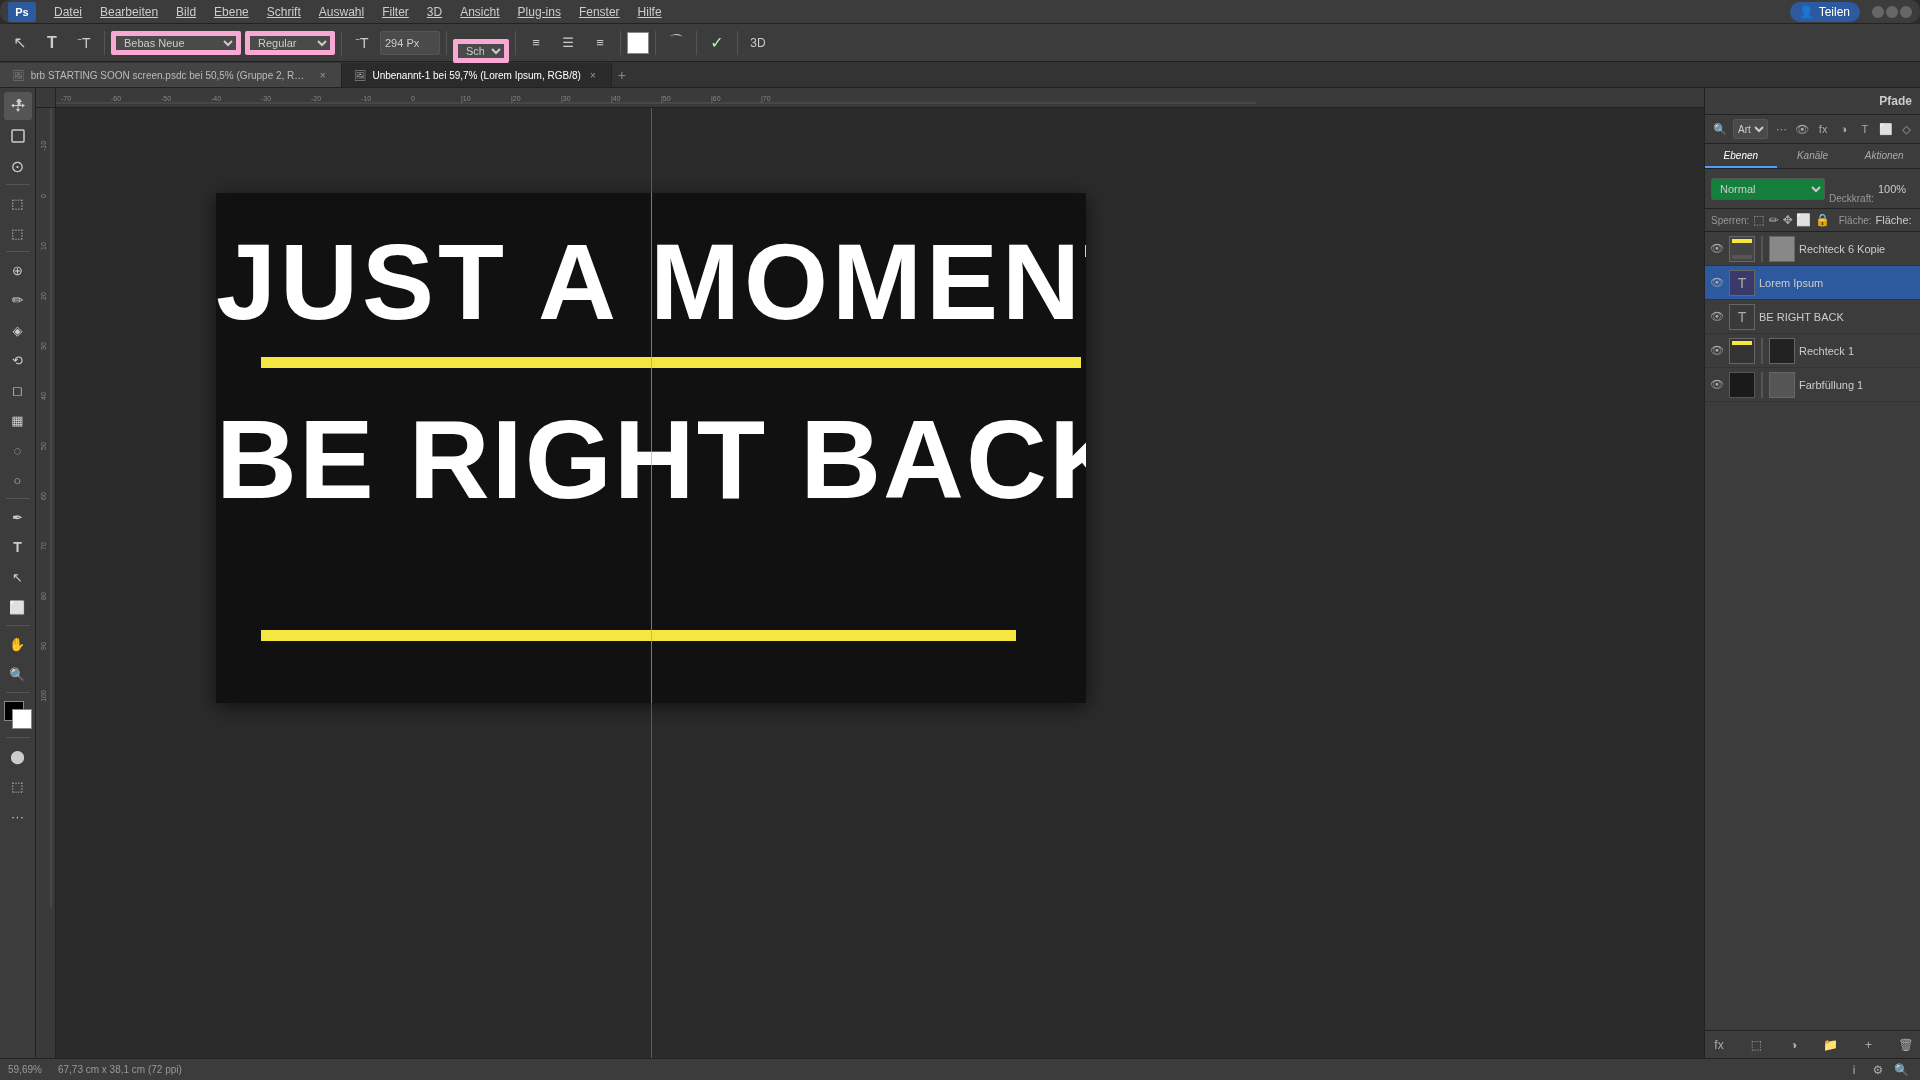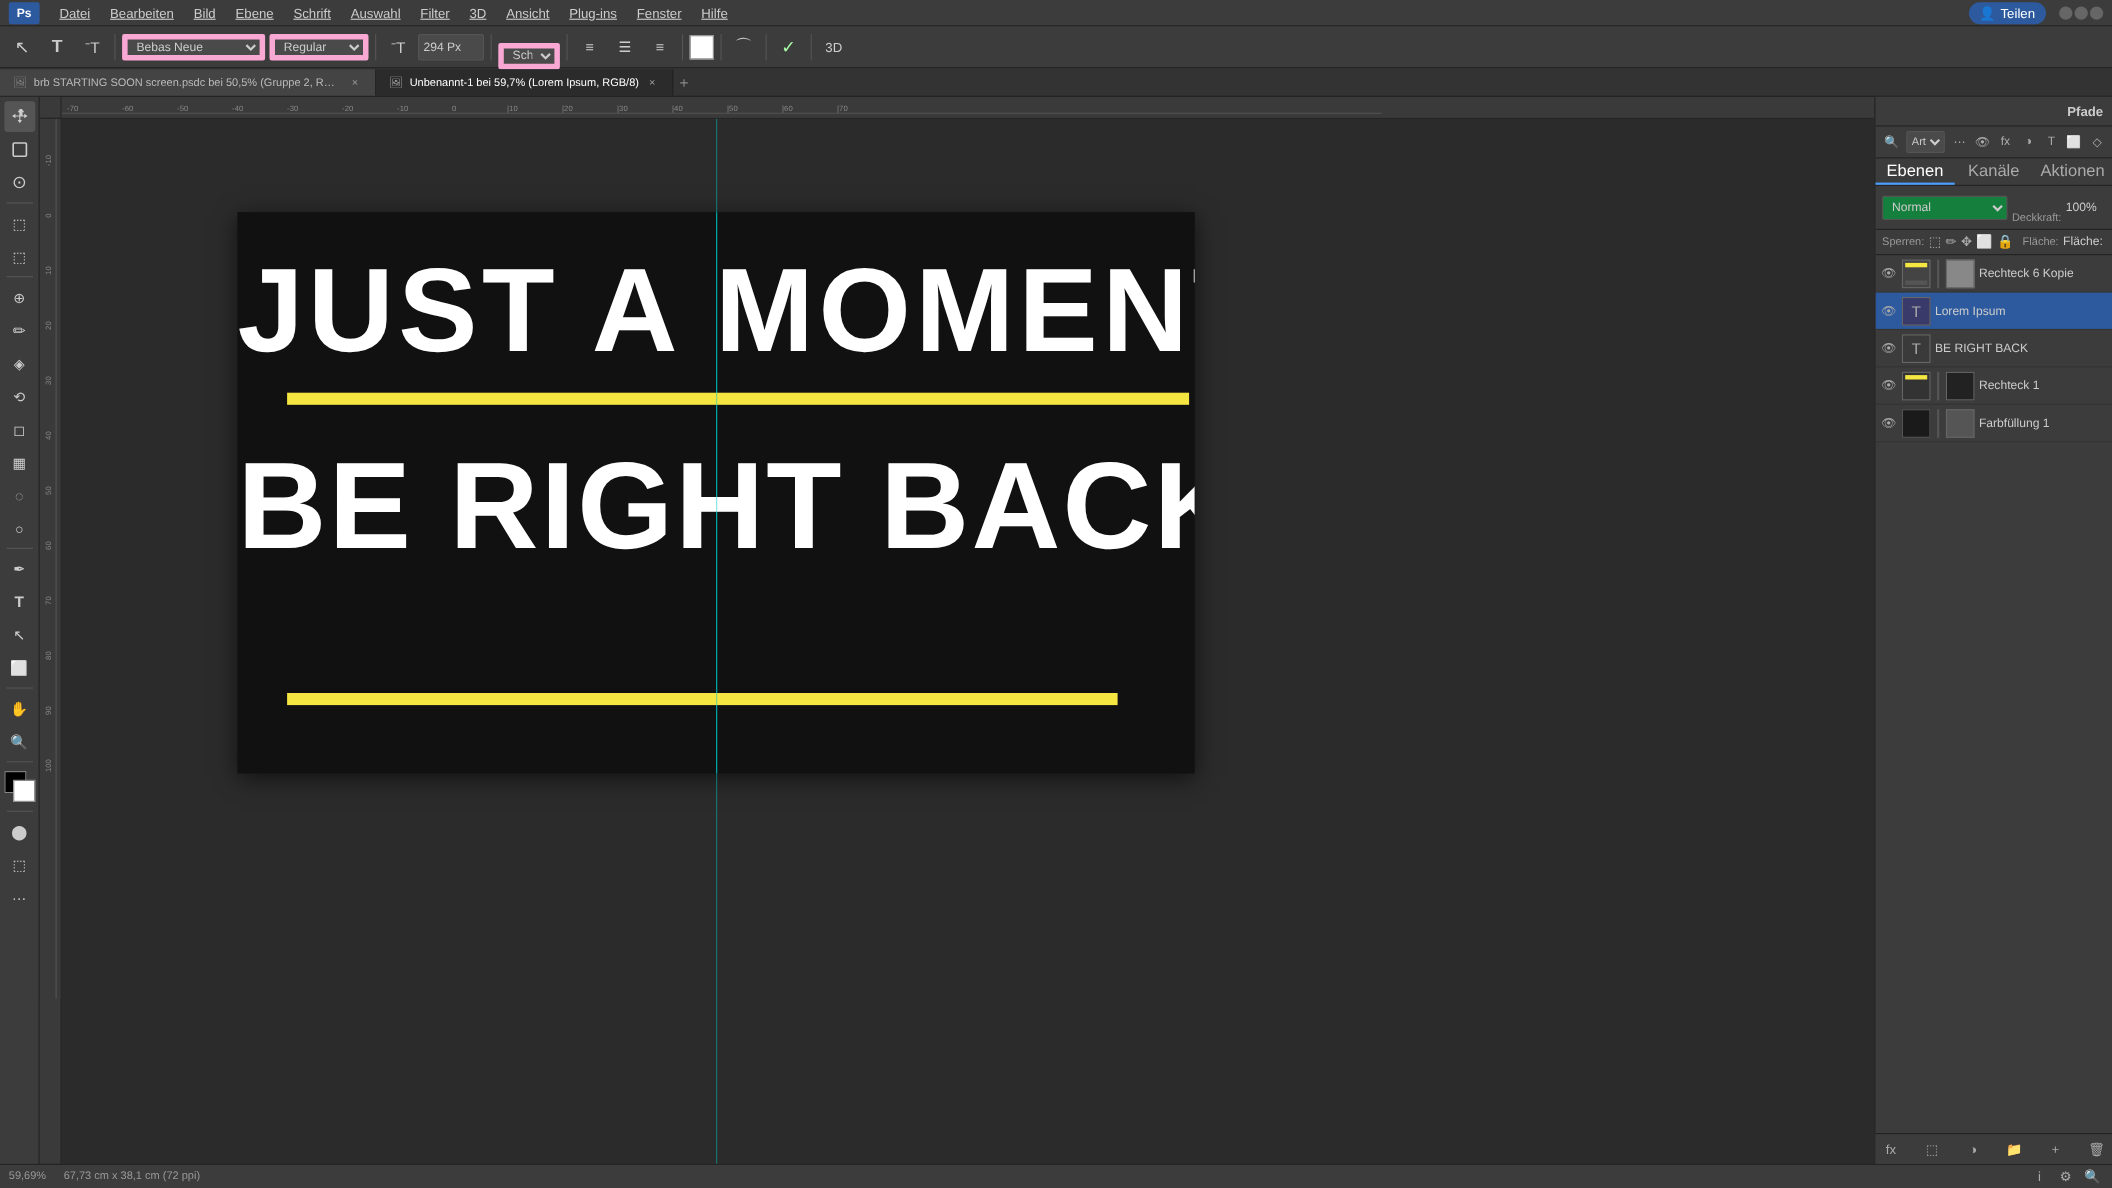--- a/index.html
+++ b/index.html
@@ -17,20 +17,21 @@
     
     .menu-bar {
       width: 100%;
       height: 24px;
       background: #3c3c3c;
       display: flex;
       align-items: center;
       padding: 0 8px;
       gap: 2px;
       border-bottom: 1px solid #222;
+      border-radius: 10px;
     }
     .menu-item {
       padding: 2px 8px;
       font-size: 12px;
       color: #cccccc;
       cursor: pointer;
       border-radius: 2px;
       text-decoration: underline;
     }
 
@@ -296,24 +297,25 @@
     .layers-tabs {
       display: flex;
       border-bottom: 1px solid #222;
     }
     .layers-tab {
       flex: 1;
       height: 24px;
       display: flex;
       align-items: center;
       justify-content: center;
-      font-size: 15px;
+      font-size: 10px;
       cursor: pointer;
       color: #aaa;
       border-bottom: 2px solid transparent;
+      font-style: italic;
     }
     .layers-tab.active {
       color: #fff;
       border-bottom: 2px solid #4a9eff;
     }
     .layer-mode-select {
       flex: 1;
       height: 22px;
       background: #15803d;
       border: 1px solid #555;

